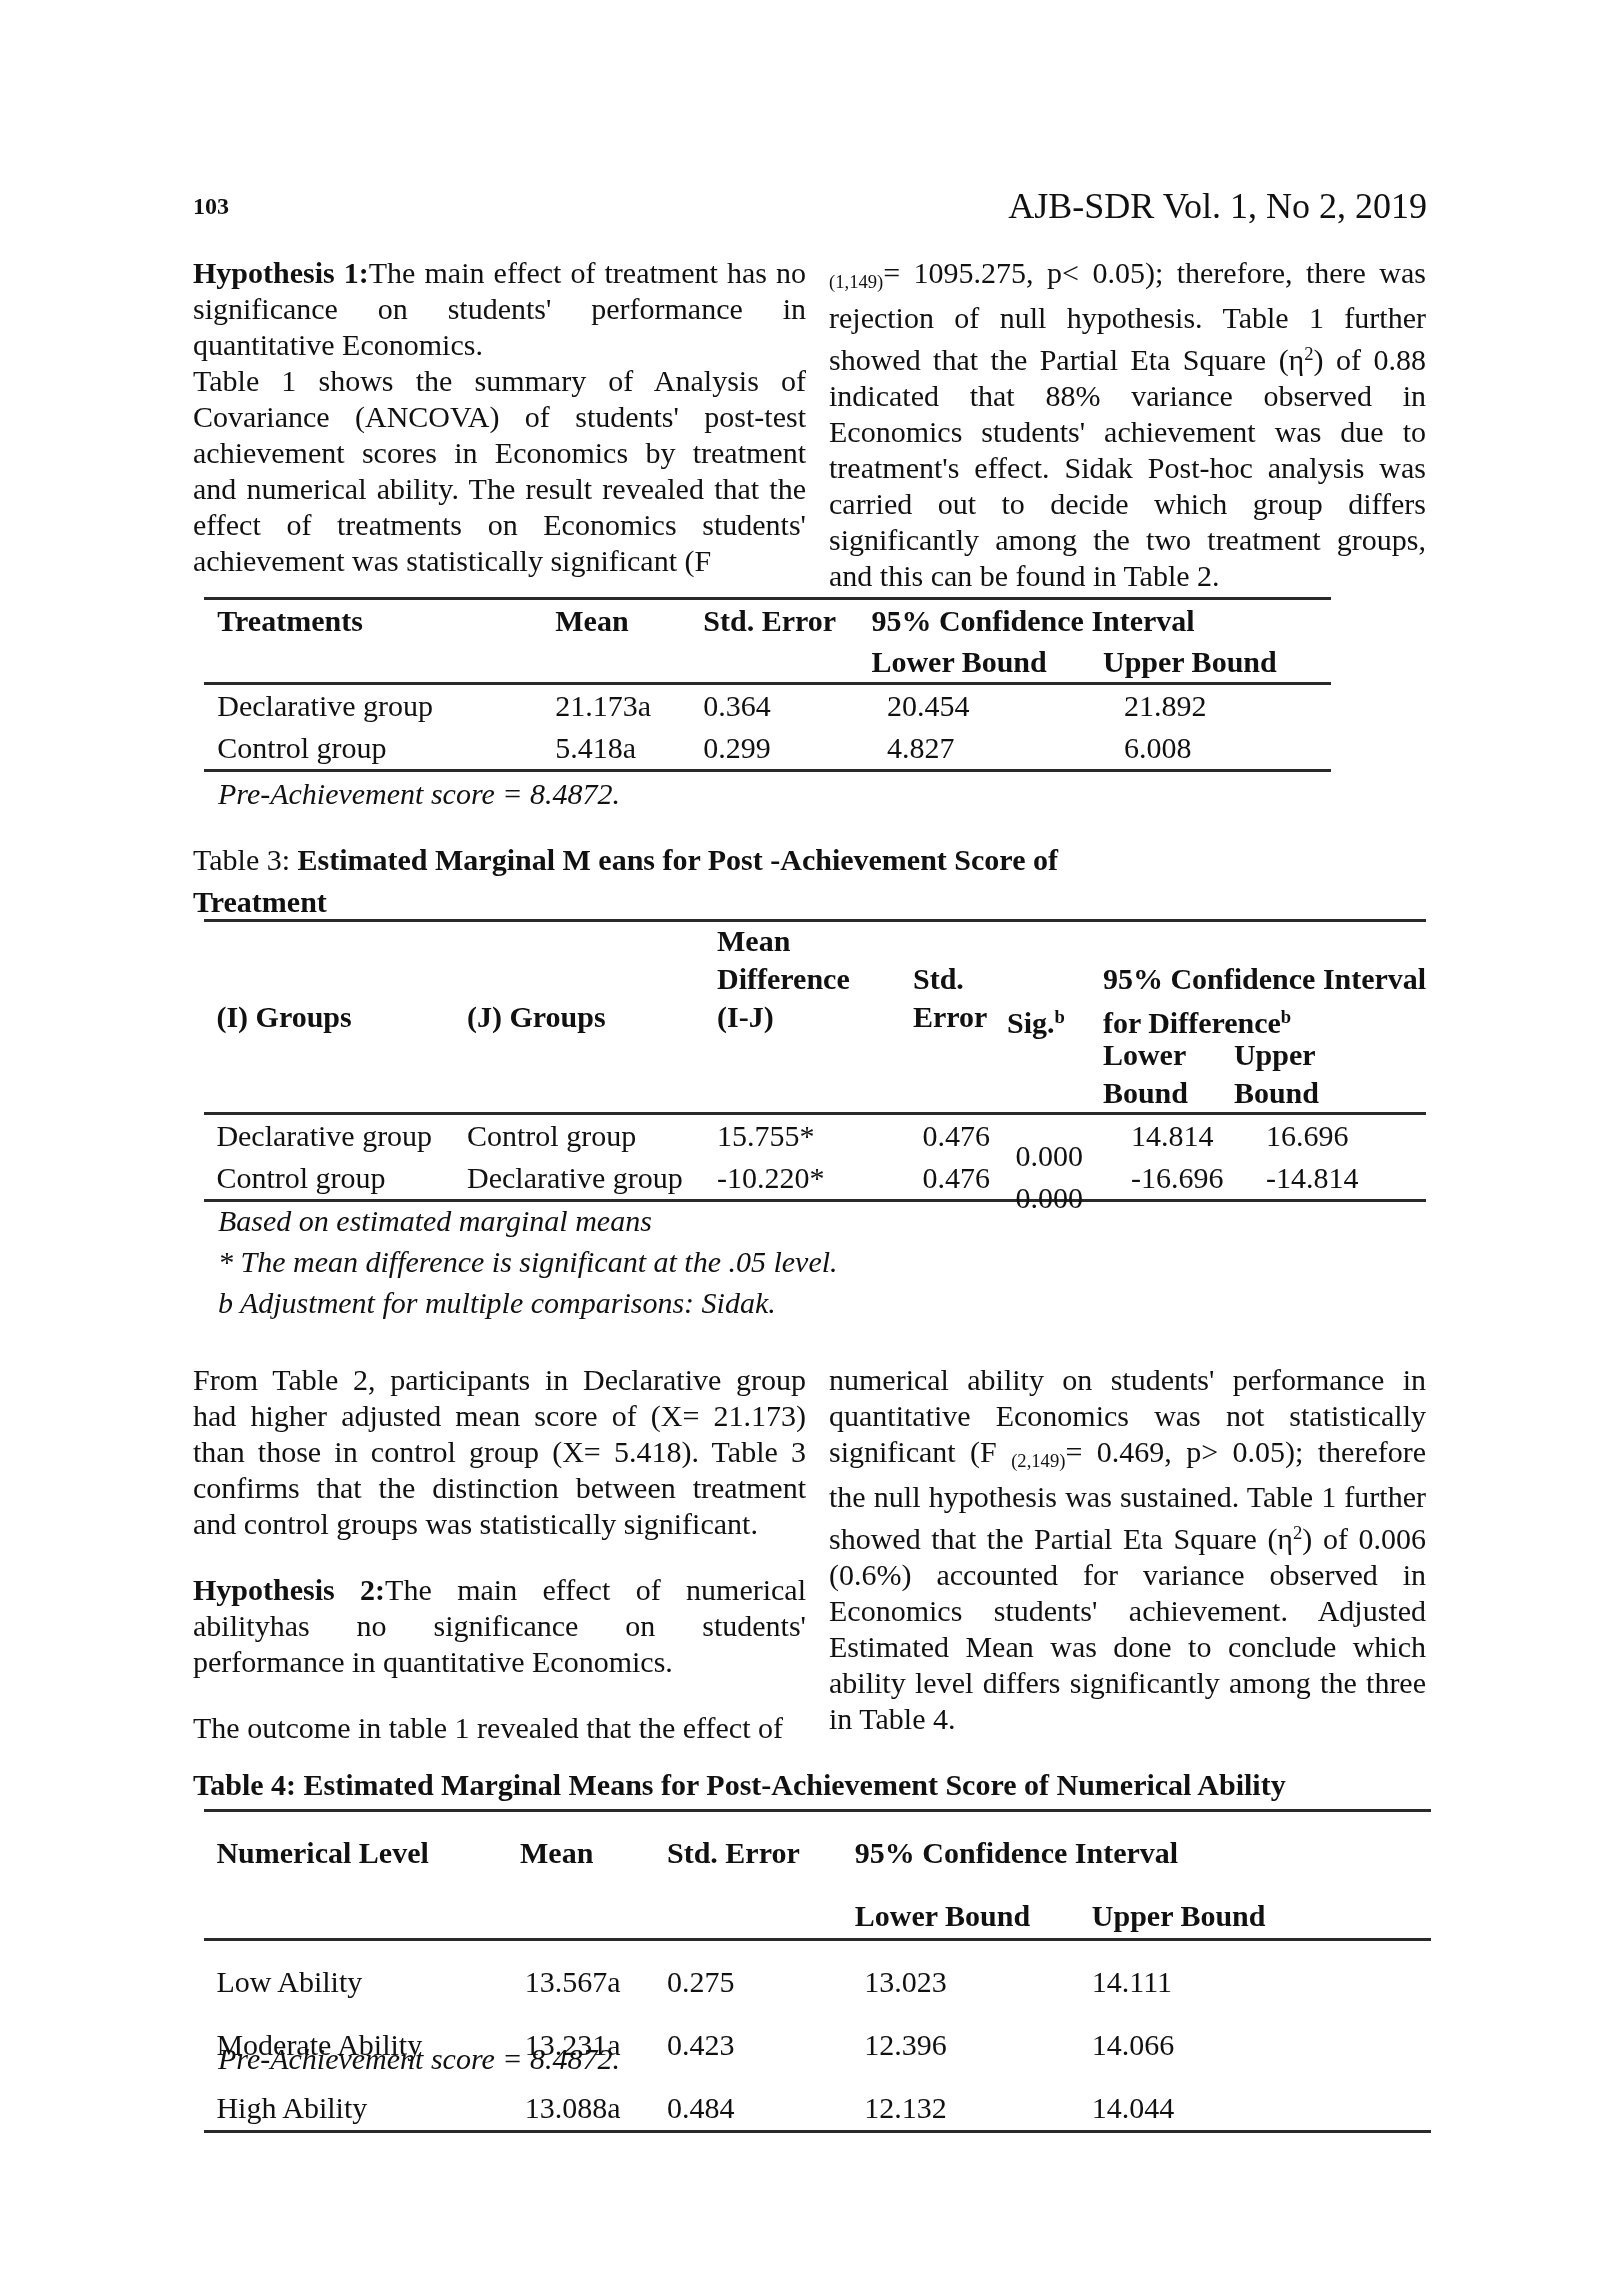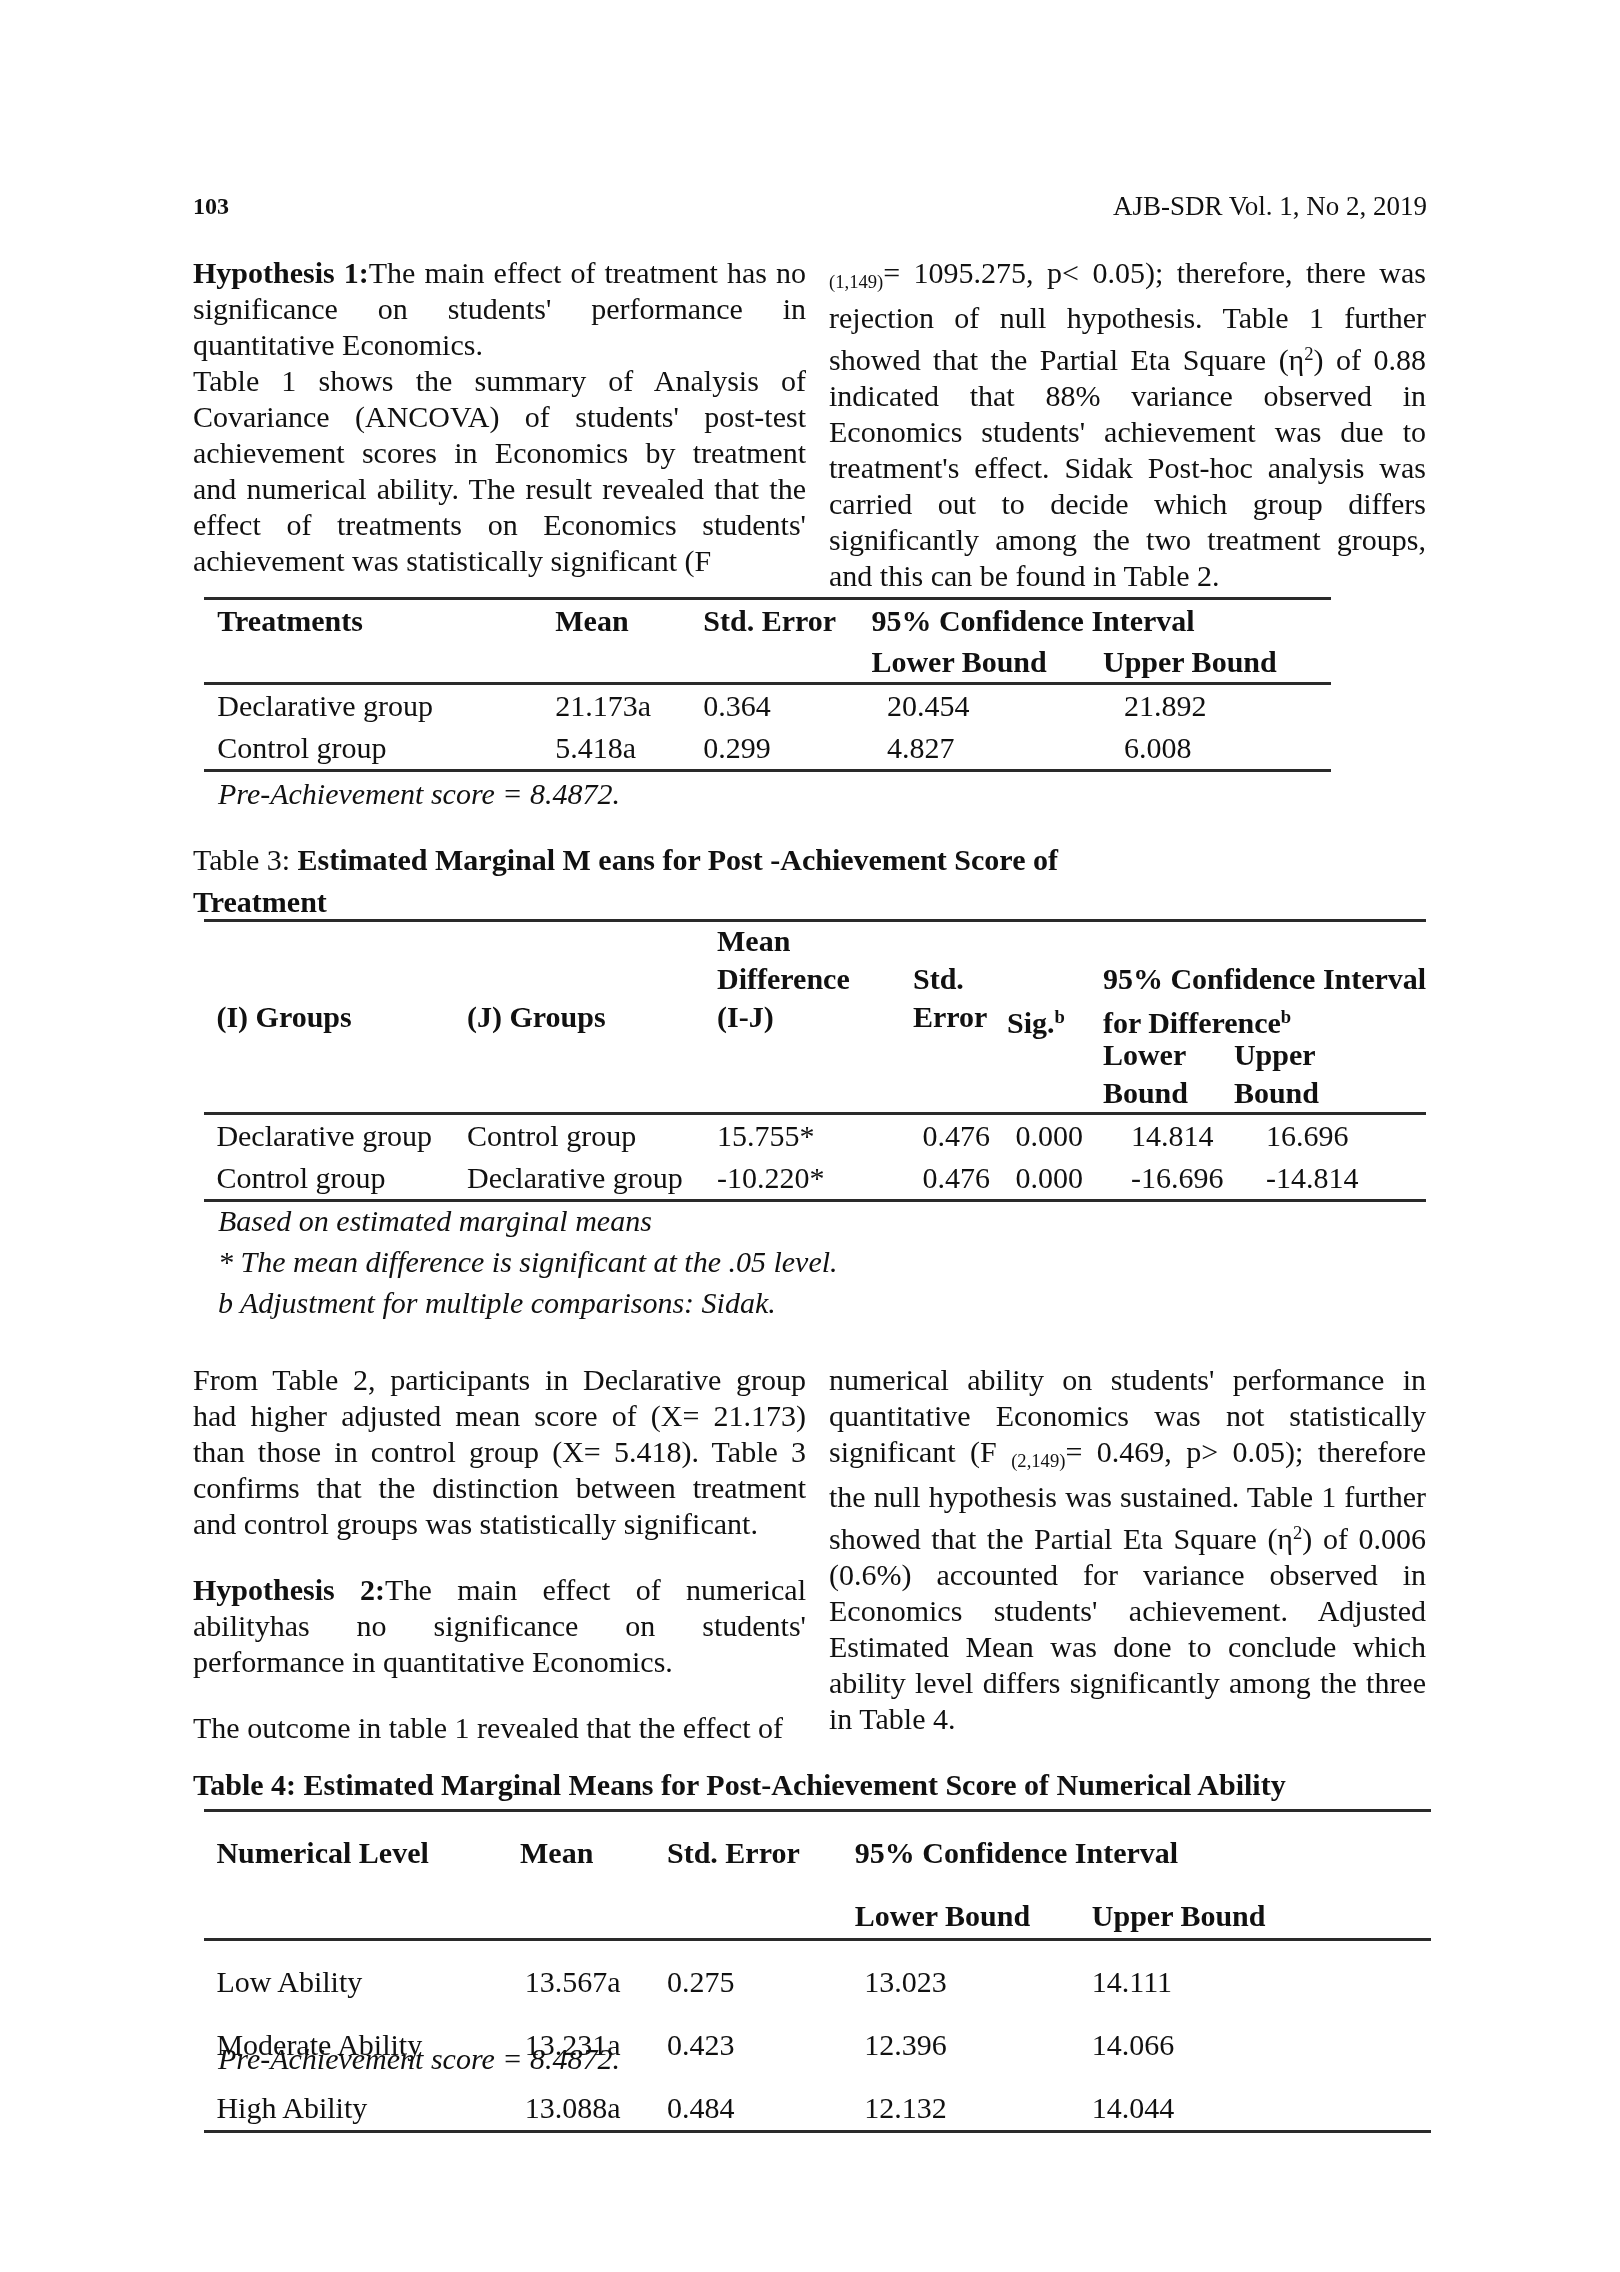--- a/index.html
+++ b/index.html
@@ -8,21 +8,21 @@
     background:#ffffff; color:#111;
     font-family:"Liberation Serif","DejaVu Serif",serif;
     font-size:30px; line-height:36px;
     overflow:hidden;
   }
   .abs { position:absolute; }
 
   
   #page-header { left:193px; top:188px; width:1234px; display:flex; justify-content:space-between; align-items:flex-start; }
   #page-number { font-weight:bold; font-size:24px; }
-  #journal-ref { font-size:27px; }
+  #journal-ref { font-size:36px; }
 
   
   .cols { left:193px; width:1234px; display:flex; gap:23px; }
   .col-left  { width:613px; text-align:justify; }
   .col-right { width:597px; text-align:justify; }
   .col-left p, .col-right p { margin:0; }
   .gap-before { margin-top:30px !important; }
 
   .seg-b { font-weight:bold; }
   .seg-sub { font-size:0.62em; vertical-align:-0.28em; }
@@ -47,21 +47,21 @@
   #table2-note { left:218px; top:776px; }
 
   
   #table3-title { left:193px; top:839px; width:989px; line-height:42px; }
   #table3 { left:204px; top:919px; width:1222px; }
   .t3row { grid-template-columns:263px 250px 196px 94px 93px 131px 195px; }
   .t3-h { line-height:38px; height:38px; }
   .t3-d { line-height:42px; height:42px; }
   .span2 { grid-column:6 / span 2; }
   .pl13 { padding-left:12.4px; } .pl10 { padding-left:9.5px; }
-  .pl9  { padding-left:8.6px; }  .pl3  { padding-left:2.9px; }
+  .pl9  { padding-left:8.6px;margin-top:20px; }  .pl3  { padding-left:2.9px; }
   .pl33 { padding-left:31px; } .pl37 { padding-left:35px; }
   #table3-footnotes { left:218px; top:1200px; font-style:italic; line-height:41px; }
 
   
   #discussion-cols { top:1362px; }
 
   
   #table4-title { left:193px; top:1767px; font-weight:bold; }
   #table4 { left:204px; top:1809px; width:1227px; }
   .t4row { grid-template-columns:316px 147px 184px 237px 343px;margin-top:19px; }

